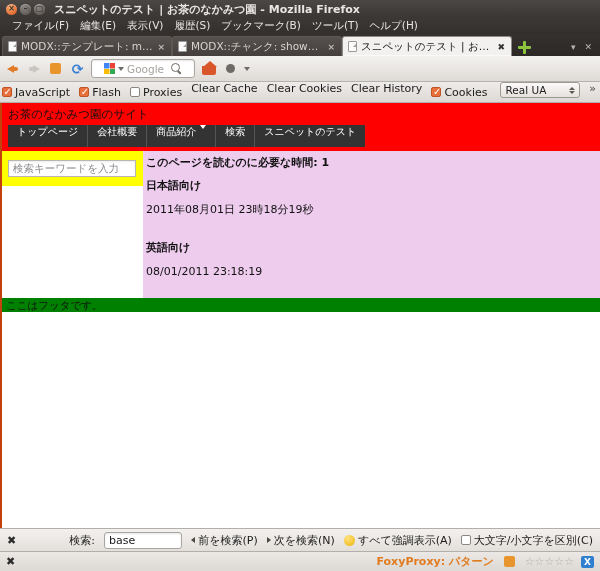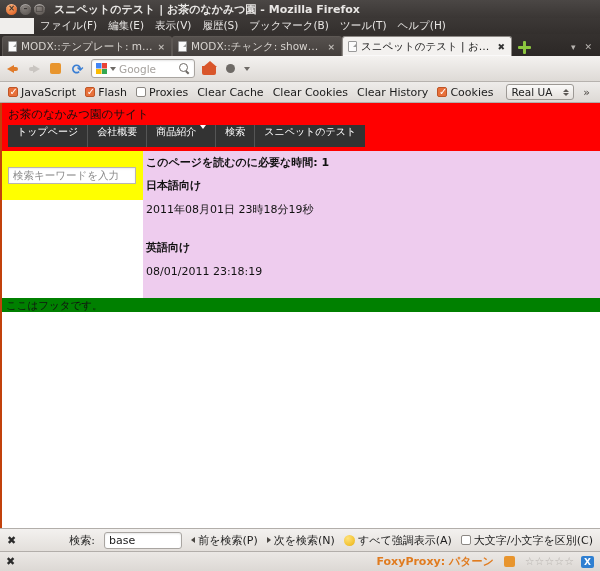--- a/index.html
+++ b/index.html
@@ -30,22 +30,22 @@
   .wbtn.min   { background: radial-gradient(circle at 35% 30%, #8a8480, #6a6460 60%, #55504c); }
   .wbtn.max   { background: radial-gradient(circle at 35% 30%, #8a8480, #6a6460 60%, #55504c); }
   .wbtn span { position:absolute; inset:0; display:flex; align-items:center; justify-content:center;
                font-size:8px; line-height:1; color:#3a3634; font-weight:bold; }
   .wtitle { font-size: 11px; font-weight: bold; color: #e9e7e5;
             white-space: nowrap; overflow: hidden; }
 
   .menubar {
     height: 16px; flex: 0 0 16px;
     background: linear-gradient(180deg,#3c3836 0%,#332f2d 100%);
-    display: flex; align-items: center; padding: 0 6px; gap: 11px;
-    color: #e8e6e4; font-size: 10.5px; margin-left: 34px;
+    display: flex; align-items: center; padding: 0 12px; gap: 11px;
+    color: #e8e6e4; font-size: 10.5px;
   }
   .menubar .mi { white-space: nowrap; cursor: default; }
 
   
   .tabstrip {
     height: 22px; flex: 0 0 22px;
     background: linear-gradient(180deg,#35312f 0%,#2c2826 100%);
     display: flex; align-items: flex-end; padding: 0 2px; position: relative;
   }
   .tab {
@@ -111,21 +111,21 @@
            border-color:#6e6a66 transparent transparent transparent; }
 
   .icobtn { width: 17px; height: 17px; flex:0 0 auto; display:flex;
             align-items:center; justify-content:center; position:relative; }
   .rssicon { width:11px;height:11px;background:#e8952e;border-radius:2px; }
   .reload { font-size:14px; color:#3b7fd4; font-weight:bold; line-height:1; }
 
   .searchbar {
     width: 104px; height: 19px; background: #ffffff;
     border: 1px solid #a9a5a1; border-radius: 3px;
-    display:flex; align-items:center; gap:3px; padding: 0 4px; flex:0 0 auto;
+    display:flex; align-items:center; gap:3px; padding: 0 12px; flex:0 0 auto;
     box-shadow: inset 0 1px 2px rgba(0,0,0,.10);
   }
   .gicon { width:11px;height:11px;position:relative;flex:0 0 auto;
            background:
              linear-gradient(#4285f4,#4285f4) 0 0/5.5px 5.5px no-repeat,
              linear-gradient(#ea4335,#ea4335) 5.5px 0/5.5px 5.5px no-repeat,
              linear-gradient(#fbbc05,#fbbc05) 0 5.5px/5.5px 5.5px no-repeat,
              linear-gradient(#34a853,#34a853) 5.5px 5.5px/5.5px 5.5px no-repeat; }
   .sph { flex:1 1 auto; color:#a6a29e; font-size:10.5px; }
   .magnifier { width:11px;height:11px;position:relative;flex:0 0 auto;}
@@ -139,21 +139,21 @@
   .homeicon::after{content:"";position:absolute;left:1px;top:-1px;width:0;height:0;
     border-style:solid;border-width:0 7px 6px 7px;border-color:transparent transparent #d9562b transparent;}
   .chev { width:0;height:0;border-style:solid;border-width:4px 3px 0 3px;
           border-color:#6e6a66 transparent transparent transparent;}
 
   
   .devbar {
     height: 21px; flex: 0 0 21px;
     background: linear-gradient(180deg,#eeecea 0%,#ddd9d5 100%);
     border-bottom: 1px solid #b2aeaa;
-    display: flex; align-items: center; gap: 9px; padding: 0 8px;
+    display: flex; gap: 9px; padding: 0 2px;
     font-size: 11px; color: #1b1b1b;
   }
   .chk { display:flex; align-items:center; gap:3px; white-space:nowrap; }
   .cbox { width: 10px; height: 10px; border: 1px solid #8b8783; border-radius: 2px;
           background: #fff; position: relative; flex:0 0 auto; }
   .cbox.on { background: #e8703a; border-color: #bf5526; }
   .cbox.on::after { content:"✓"; position:absolute; left:0.5px; top:-2.5px;
                     font-size: 10px; color: #fff; font-weight: bold; }
   .devlink { white-space: nowrap; }
   .uaselect { width: 86px; height: 16px; background: linear-gradient(180deg,#fbfaf9,#e5e1dd);
@@ -178,21 +178,21 @@
               background: #333333; height: 22px; }
   .navitem { display:flex; align-items:flex-start; gap:4px; padding: 0 9px;
              color: #ffffff; font-size: 10px; white-space: nowrap;
              border-right: 1px solid #555; height: 22px; }
   .navitem:last-child { border-right: none; }
   .navcaret { width:0;height:0;border-style:solid;border-width:4px 3px 0 3px;
               border-color:#ffffff transparent transparent transparent; }
 
   .body-row { display: flex; height: 147px; }
   .side { width: 141px; flex: 0 0 141px; background: #ffffff; }
-  .side-box { background: #ffff00; padding: 16px 6px; }
+  .side-box { background: #ffff00; padding: 9px 6px; }
   .side-input { width: 128px; height: 17px; background: #ffffff;
                 border: 1px solid #b9b5b1; font-size: 10.5px; color: #8a8a8a;
                 display: flex; align-items: center; padding: 0 4px;
                 box-shadow: inset 0 1px 2px rgba(0,0,0,.08); }
   .content { flex: 1 1 auto; background: #eeccee; padding: 3px 0 0 3px; }
   .c-line { font-size: 11px; color: #111; line-height: 14px; }
   .c-strong { font-weight: bold; margin: 2px 0 0 0; }
   .c-date { margin: 10px 0 0 0; }
   .c-gap { height: 22px; }
   .site-footer { background: #008000; height: 14px; font-size: 10.5px;

